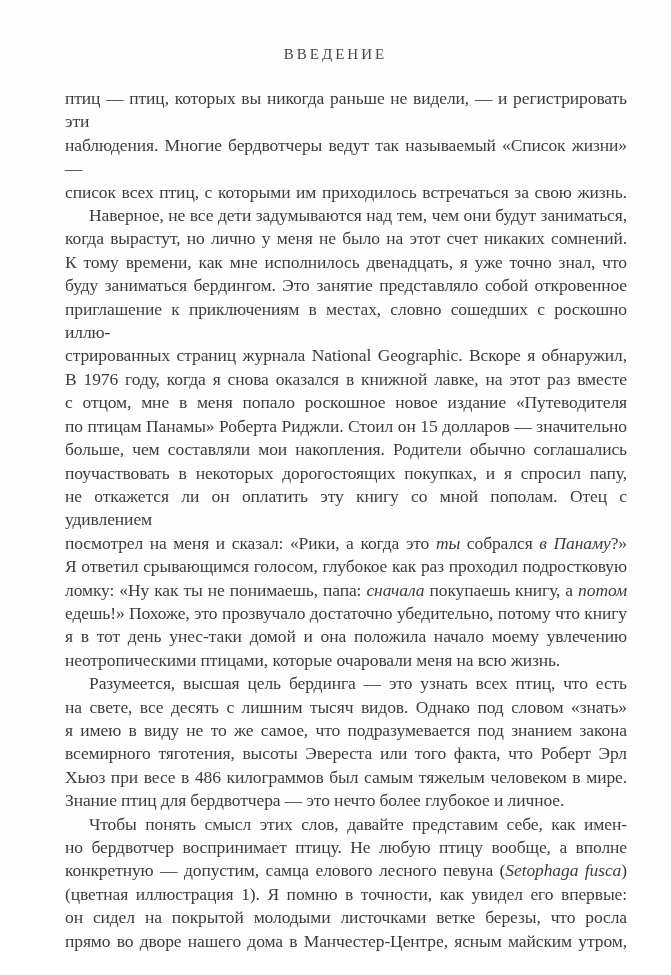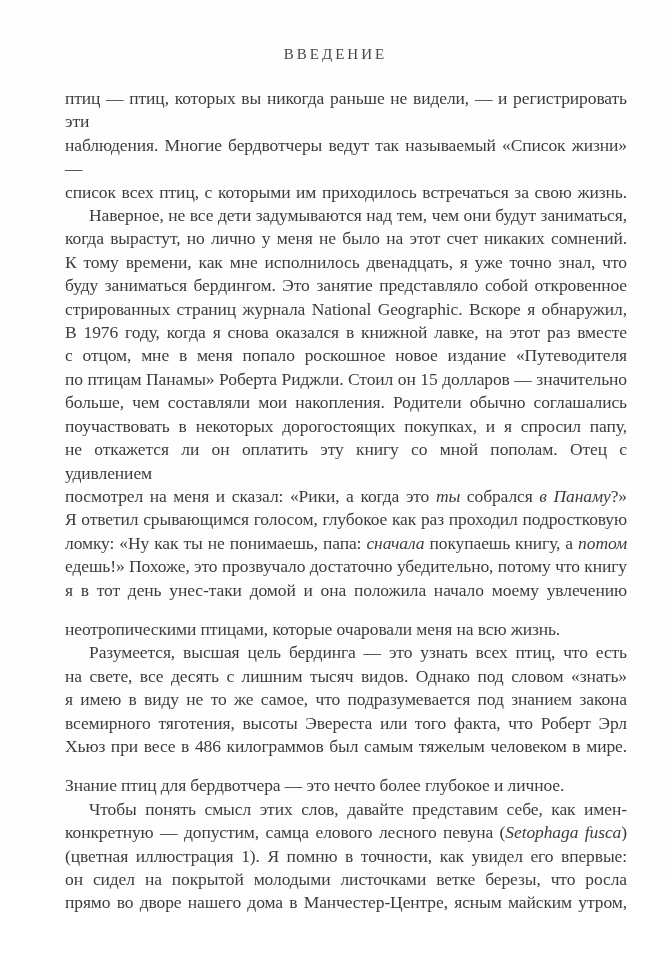--- a/index.html
+++ b/index.html
@@ -38,21 +38,20 @@
   .line {
     font-size: 17.5px;
     line-height: 23.4px;
     text-align: justify;
     text-align-last: justify;
     letter-spacing: -0.1px;
     white-space: normal;
   }
   .line.last {
     text-align-last: left;
-    margin-top: 16px;
   }
   .para.indent .line:first-child {
     text-indent: 24px;
   }
   .line i { font-style: italic; }
 </style>
 </head>
 <body>
 
 <div class="page">
@@ -61,20 +60,21 @@
       <div class="para">
         <div class="line">птиц — птиц, которых вы никогда раньше не видели, — и регистрировать эти</div>
         <div class="line">наблюдения. Многие бердвотчеры ведут так называемый «Список жизни» —</div>
         <div class="line">список всех птиц, с которыми им приходилось встречаться за свою жизнь.</div>
       </div>
       <div class="para indent">
         <div class="line">Наверное, не все дети задумываются над тем, чем они будут заниматься,</div>
         <div class="line">когда вырастут, но лично у меня не было на этот счет никаких сомнений.</div>
         <div class="line">К тому времени, как мне исполнилось двенадцать, я уже точно знал, что</div>
         <div class="line">буду заниматься бердингом. Это занятие представляло собой откровенное</div>
+        <div class="line">приглашение к приключениям в местах, словно сошедших с роскошно иллю-</div>
         <div class="line">стрированных страниц журнала National Geographic. Вскоре я обнаружил,</div>
         <div class="line">В 1976 году, когда я снова оказался в книжной лавке, на этот раз вместе</div>
         <div class="line">с отцом, мне в меня попало роскошное новое издание «Путеводителя</div>
         <div class="line">по птицам Панамы» Роберта Риджли. Стоил он 15 долларов — значительно</div>
         <div class="line">больше, чем составляли мои накопления. Родители обычно соглашались</div>
         <div class="line">поучаствовать в некоторых дорогостоящих покупках, и я спросил папу,</div>
         <div class="line">не откажется ли он оплатить эту книгу со мной пополам. Отец с удивлением</div>
         <div class="line">посмотрел на меня и сказал: «Рики, а когда это <i>ты</i> собрался <i>в Панаму</i>?»</div>
         <div class="line">Я ответил срывающимся голосом, глубокое как раз проходил подростковую</div>
         <div class="line">ломку: «Ну как ты не понимаешь, папа: <i>сначала</i> покупаешь книгу, а <i>потом</i></div>
@@ -85,19 +85,20 @@
       <div class="para indent">
         <div class="line">Разумеется, высшая цель бердинга — это узнать всех птиц, что есть</div>
         <div class="line">на свете, все десять с лишним тысяч видов. Однако под словом «знать»</div>
         <div class="line">я имею в виду не то же самое, что подразумевается под знанием закона</div>
         <div class="line">всемирного тяготения, высоты Эвереста или того факта, что Роберт Эрл</div>
         <div class="line">Хьюз при весе в 486 килограммов был самым тяжелым человеком в мире.</div>
         <div class="line last">Знание птиц для бердвотчера — это нечто более глубокое и личное.</div>
       </div>
       <div class="para indent">
         <div class="line">Чтобы понять смысл этих слов, давайте представим себе, как имен-</div>
+        <div class="line">но бердвотчер воспринимает птицу. Не любую птицу вообще, а вполне</div>
         <div class="line">конкретную — допустим, самца елового лесного певуна (<i>Setophaga fusca</i>)</div>
         <div class="line">(цветная иллюстрация 1). Я помню в точности, как увидел его впервые:</div>
         <div class="line">он сидел на покрытой молодыми листочками ветке березы, что росла</div>
         <div class="line">прямо во дворе нашего дома в Манчестер-Центре, ясным майским утром,</div>
       </div>
     </div>
 </div>
 
 </body></html>

